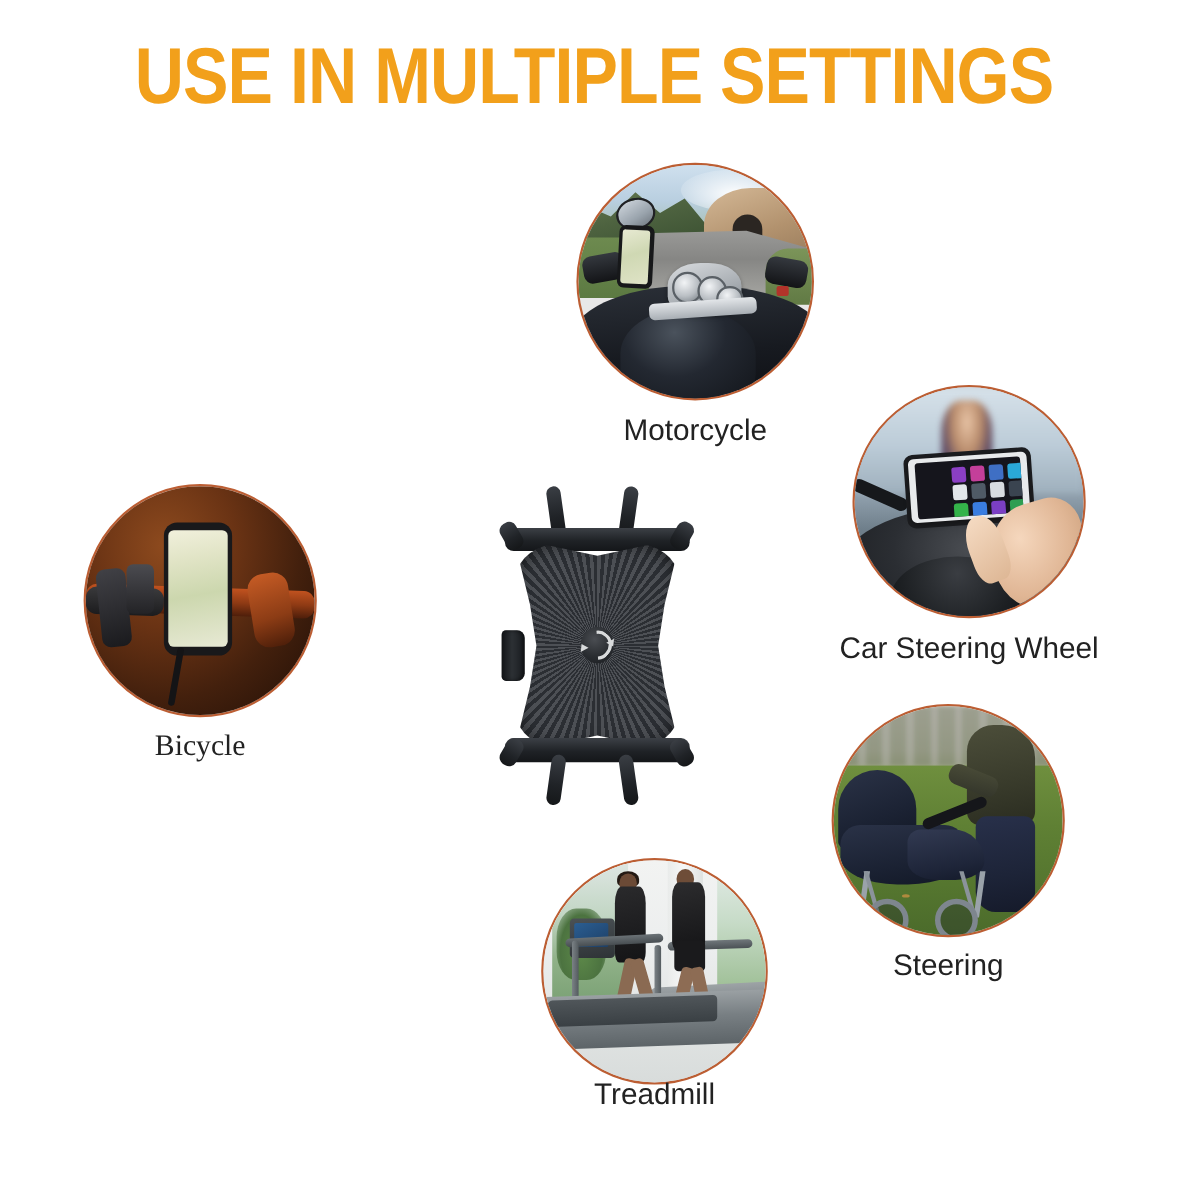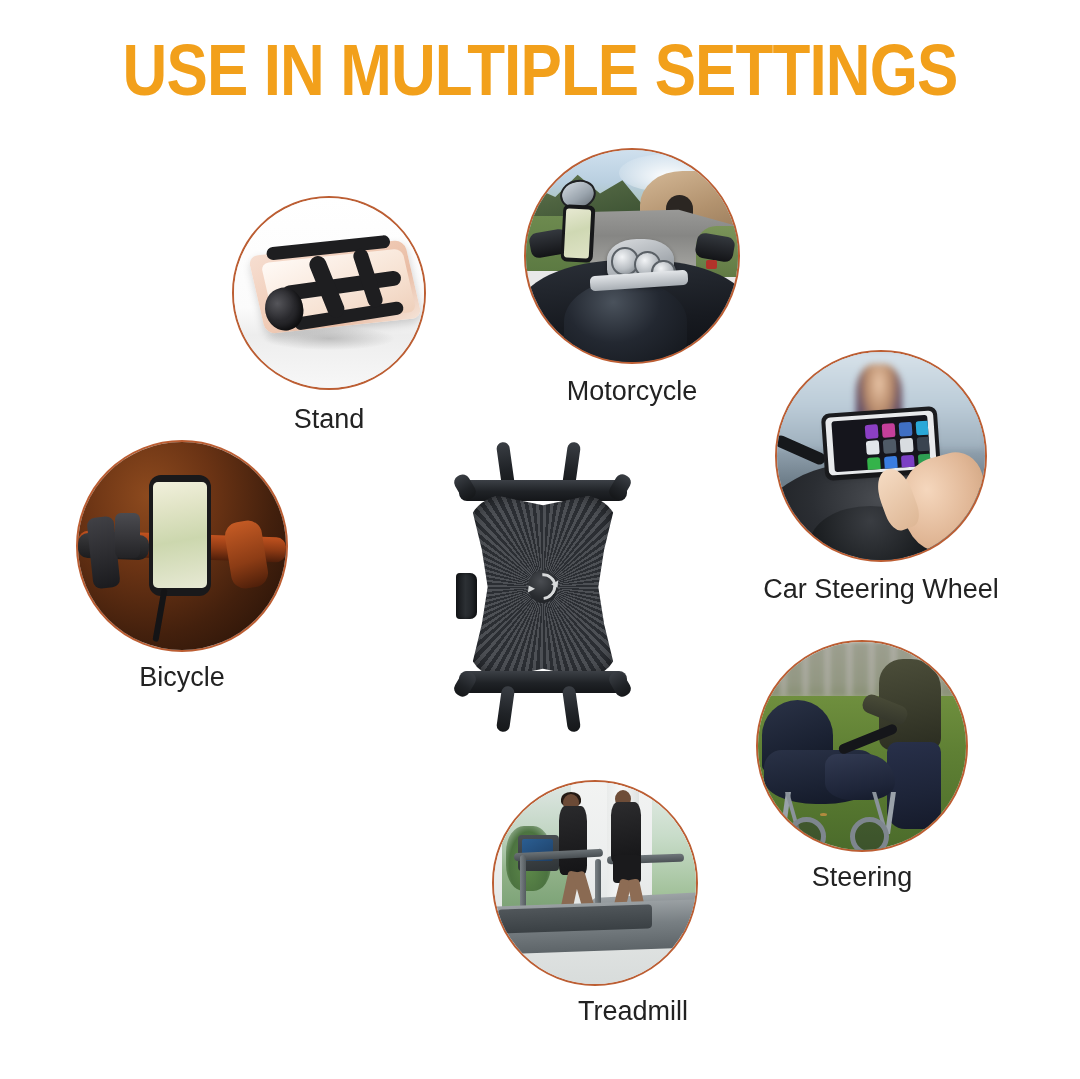--- a/index.html
+++ b/index.html
@@ -397,39 +397,20 @@
     box-shadow: inset -2px 0 4px rgba(0,0,0,.55);
   }
 </style>
 </head>
 <body>
 
 <div id="page">
 
   <div id="title">USE IN MULTIPLE SETTINGS</div>
 
-  <div class="tile" style="left:232px; top:196px;">
-    <div class="circle" style="width:194px; height:194px;">
-      <div class="scene">
-        <div class="lay stand-bg"></div>
-        <div class="lay stand-phone"></div>
-        <div class="lay stand-phone2"></div>
-        <div class="lay stand-holder">
-          <div class="lay stand-arm" style="left:18%;top:2%;width:74%;height:13%;transform:rotate(6deg);"></div>
-          <div class="lay stand-arm" style="left:22%;top:42%;width:72%;height:15%;transform:rotate(4deg);"></div>
-          <div class="lay stand-arm" style="left:26%;top:74%;width:66%;height:13%;transform:rotate(3deg);"></div>
-          <div class="lay stand-arm" style="left:44%;top:14%;width:10%;height:66%;transform:rotate(-10deg);"></div>
-          <div class="lay stand-arm" style="left:70%;top:16%;width:9%;height:62%;transform:rotate(-6deg);"></div>
-          <div class="lay stand-knob"></div>
-        </div>
-        <div class="lay stand-shadow"></div>
-      </div>
-    </div>
-    <div class="caption" style="top:208px;">Stand</div>
-  </div>
 
   <div class="tile" style="left:775px; top:350px;">
     <div class="circle" style="width:212px; height:212px;">
       <div class="scene">
         <div class="lay cw-bg"></div>
         <div class="lay cw-blurwin"></div>
         <div class="lay cw-person"></div>
         <div class="lay cw-stalk"></div>
         <div class="lay cw-wheel"></div>
         <div class="lay cw-wheel-inner"></div>
@@ -496,21 +477,21 @@
         <div class="lay bc-bar"></div>
         <div class="lay bc-bar-dark"></div>
         <div class="lay bc-grip"></div>
         <div class="lay bc-brake"></div>
         <div class="lay bc-stem"></div>
         <div class="lay bc-holder"></div>
         <div class="lay bc-map"></div>
         <div class="lay bc-cable"></div>
       </div>
     </div>
-    <div class="caption" style="top:222px;">Bicycle</div>
+    <div class="caption" style="top:222px;font-family:Liberation Serif, serif;">Bicycle</div>
   </div>
 
   <div class="tile" style="left:756px; top:640px;">
     <div class="circle" style="width:212px; height:212px;">
       <div class="scene">
         <div class="lay st-sky"></div>
         <div class="lay st-trees"></div>
         <div class="lay st-grass"></div>
         <div class="lay st-leaf" style="left:44%;top:60%;width:3%;height:1.6%;"></div>
         <div class="lay st-leaf" style="left:56%;top:70%;width:3%;height:1.5%;"></div>
@@ -558,21 +539,21 @@
         <div class="lay tm-shoe" style="left:44%;top:66%;width:8%;height:5%;"></div>
         <div class="lay tm-console"></div>
         <div class="lay tm-screen"></div>
         <div class="lay tm-rail"></div>
         <div class="lay tm-post" style="left:13%;top:36%;width:3%;height:34%;"></div>
         <div class="lay tm-post" style="left:50%;top:38%;width:3%;height:30%;"></div>
         <div class="lay tm-deck"></div>
         <div class="lay tm-belt"></div>
       </div>
     </div>
-    <div class="caption" style="top:216px;margin-left:38px;">Treadmill</div>
+    <div class="caption" style="top:200px;">Treadmill</div>
   </div>
 
   <div id="product" style="left:452px; top:442px; width:182px; height:290px;">
 
     <div class="pr-hook" style="left:26%;top:0%;width:7%;height:16%;transform:rotate(-8deg);"></div>
     <div class="pr-hook" style="left:62%;top:0%;width:7%;height:16%;transform:rotate(8deg);"></div>
     <div class="pr-bar" style="left:4%;top:13%;width:92%;height:7.5%;"></div>
     <div class="pr-hook" style="left:3%;top:11%;width:9%;height:9%;transform:rotate(-30deg);"></div>
     <div class="pr-hook" style="left:88%;top:11%;width:9%;height:9%;transform:rotate(30deg);"></div>
 

